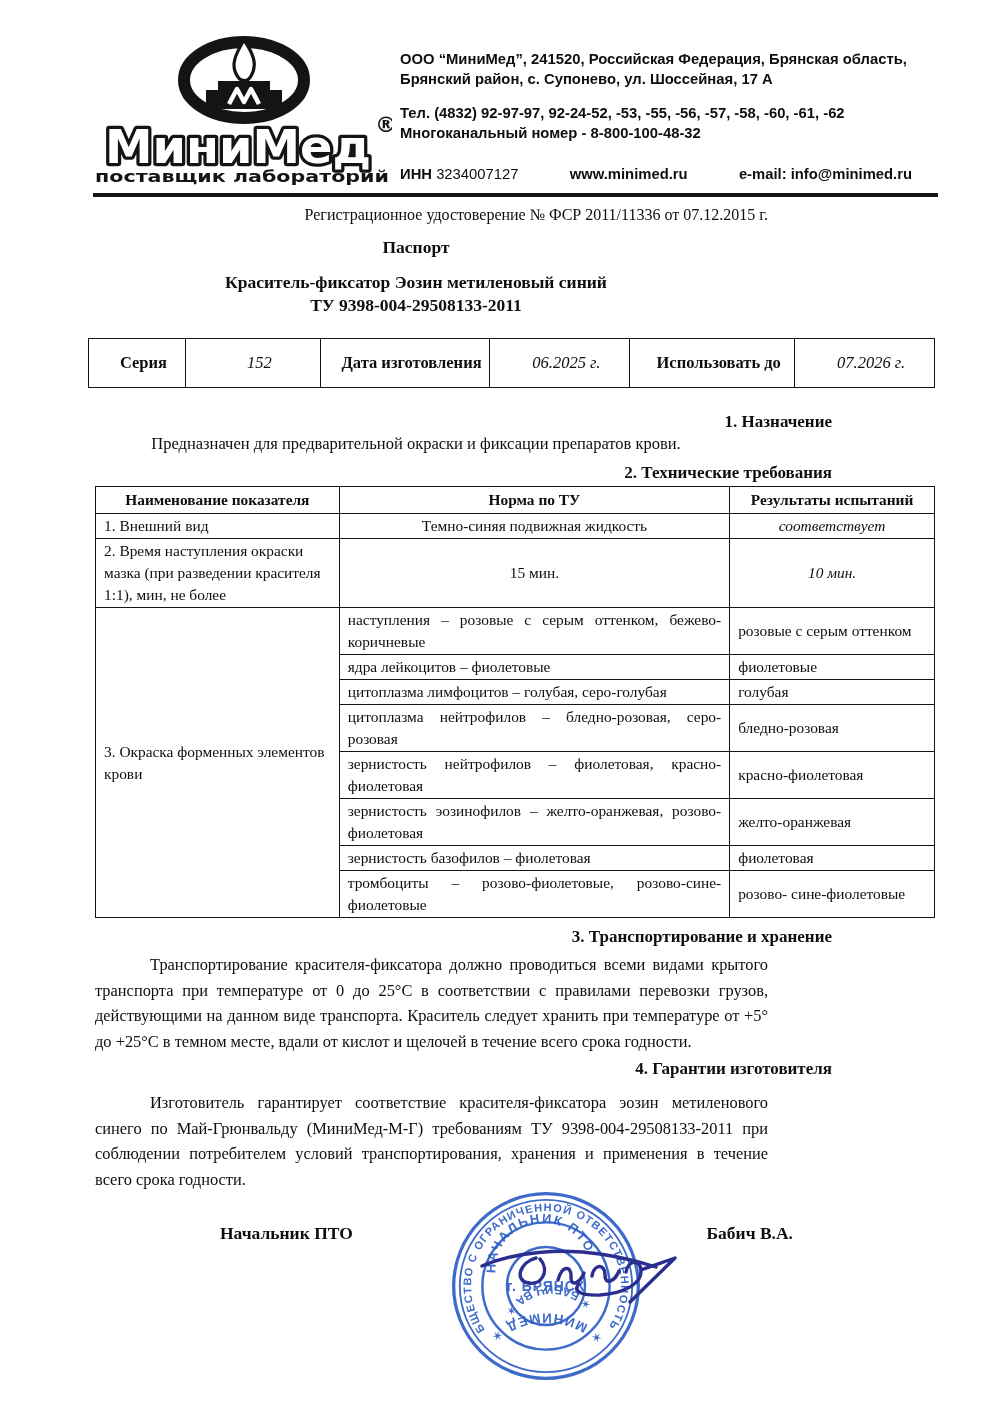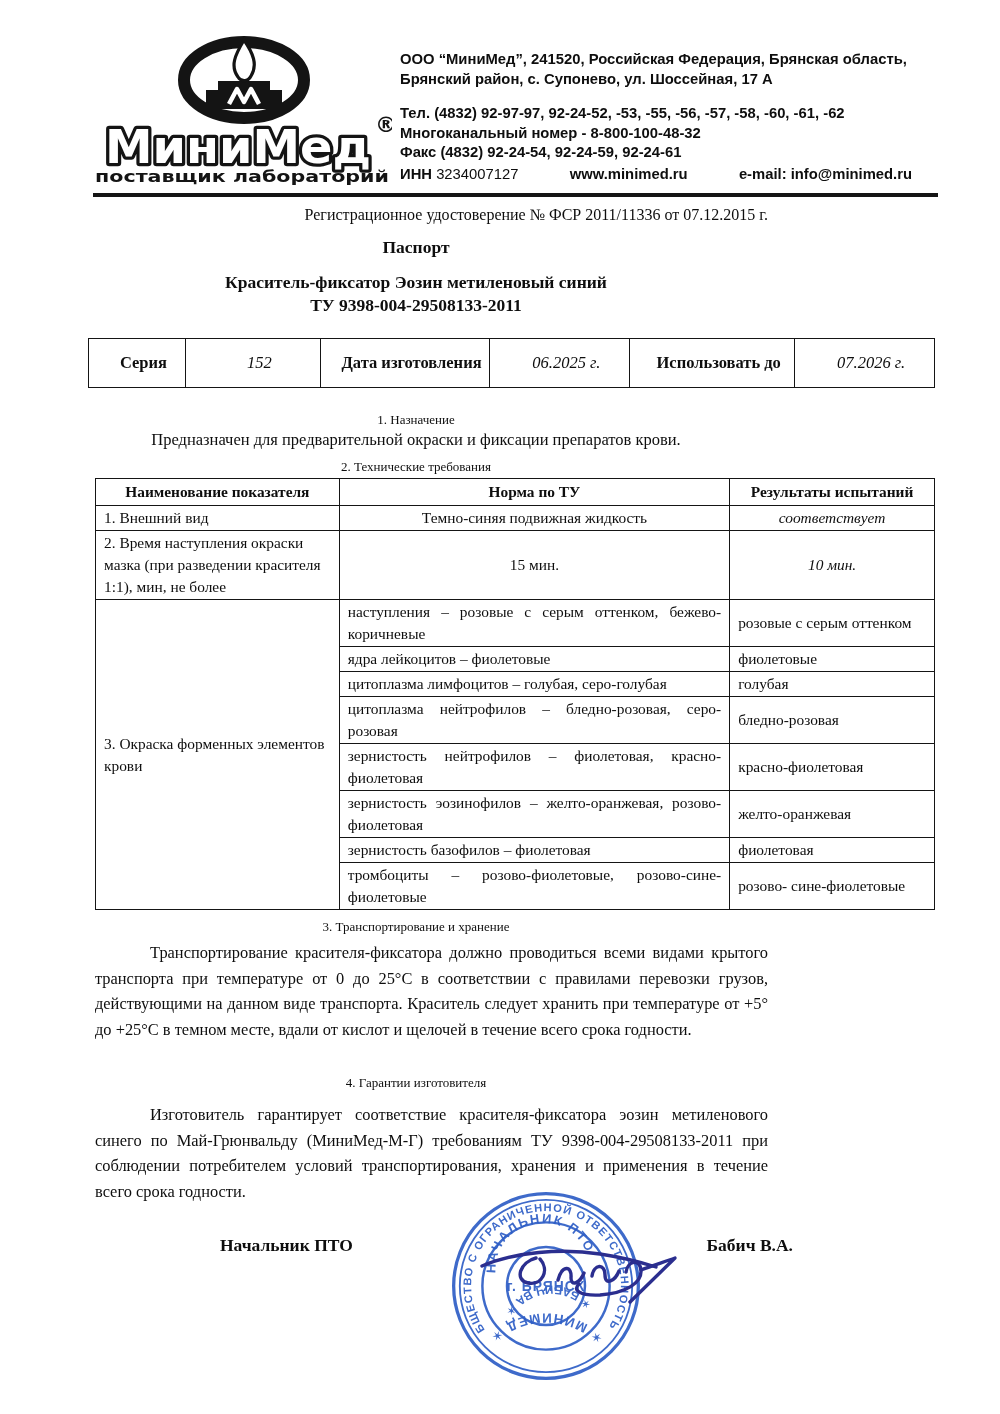--- a/index.html
+++ b/index.html
@@ -27,35 +27,35 @@
   .doc-title { text-align:center; font-weight:bold; font-size:17.5px; line-height:23px; margin-top:13px; }
 
   table { border-collapse:collapse; }
   td, th { border:1.7px solid #151515;padding-left:13px; }
 
   .series-table { margin:21px 0 0 88px; width:847px; }
   .series-table td { height:49px; text-align:center; vertical-align:middle; font-size:16.5px; }
   .series-table .lbl { font-weight:bold; }
   .series-table .val { font-style:italic; }
 
-  .sec-head { text-align:center; font-weight:normal; font-size:13px; margin-top:24px; }
+  .sec-head { text-align:right; font-weight:bold; font-size:17px; margin-top:24px; }
   .sec-head.tight { margin-top:9px; }
   .centered-p { text-align:center; font-size:16.5px; margin-top:2px; }
 
   .spec-table { margin:3px 0 0 95px; width:840px; font-size:15.4px; }
   .spec-table td { padding:1px 8px; line-height:22px; vertical-align:middle; }
   .spec-table .hdr { font-weight:bold; text-align:center; padding:2px 4px;margin-top:48px; }
   .spec-table .c { text-align:center; }
   .spec-table .it { font-style:italic; }
   .spec-table .j { text-align:justify; }
   .spec-table .name-cell { vertical-align:middle; }
 
   .body-p { margin:5px 64px 0 95px; text-align:justify; text-indent:55px;
             font-size:16.4px; line-height:25.5px; }
-  .sec-head.s4 { margin-top:33px; }
+  .sec-head.s4 { margin-top:5px; }
   .body-p.p4 { margin-top:11px; }
 
   .sig-row { display:flex; justify-content:space-between; margin:31px 0 0 95px;
              width:840px; padding:0 142px 0 125px; font-weight:bold; font-size:17.5px; }
 
   .stamp { position:absolute; left:428px; top:1168px; width:236px; height:236px; z-index:2; }
   .signature { position:absolute; left:474px; top:1232px; width:216px; height:84px; z-index:3; }
 </style>
 </head>
 <body>
@@ -76,21 +76,20 @@
       <text x="150" y="148" text-anchor="middle" textLength="294" lengthAdjust="spacingAndGlyphs" font-family="DejaVu Sans, Liberation Sans, sans-serif" font-size="16.5" font-weight="bold" fill="#141414">поставщик лабораторий</text>
     </svg>
   </div>
 
   <div class="contact">
     <div>ООО “МиниМед”, 241520, Российская Федерация, Брянская область,</div>
     <div>Брянский район, с. Супонево, ул. Шоссейная, 17 А</div>
     <div class="gap"></div>
     <div>Тел. (4832) 92-97-97, 92-24-52, -53, -55, -56, -57, -58, -60, -61, -62</div>
     <div>Многоканальный номер - 8-800-100-48-32</div>
-    <div>Факс (4832) 92-24-54, 92-24-59, 92-24-61</div>
   </div>
 
   <div class="inn-row">
     <span>
       <span>ИНН</span>
       <span class="num">3234007127</span>
     </span>
     <span>www.minimed.ru</span>
     <span>e-mail: info@minimed.ru</span>
   </div>

